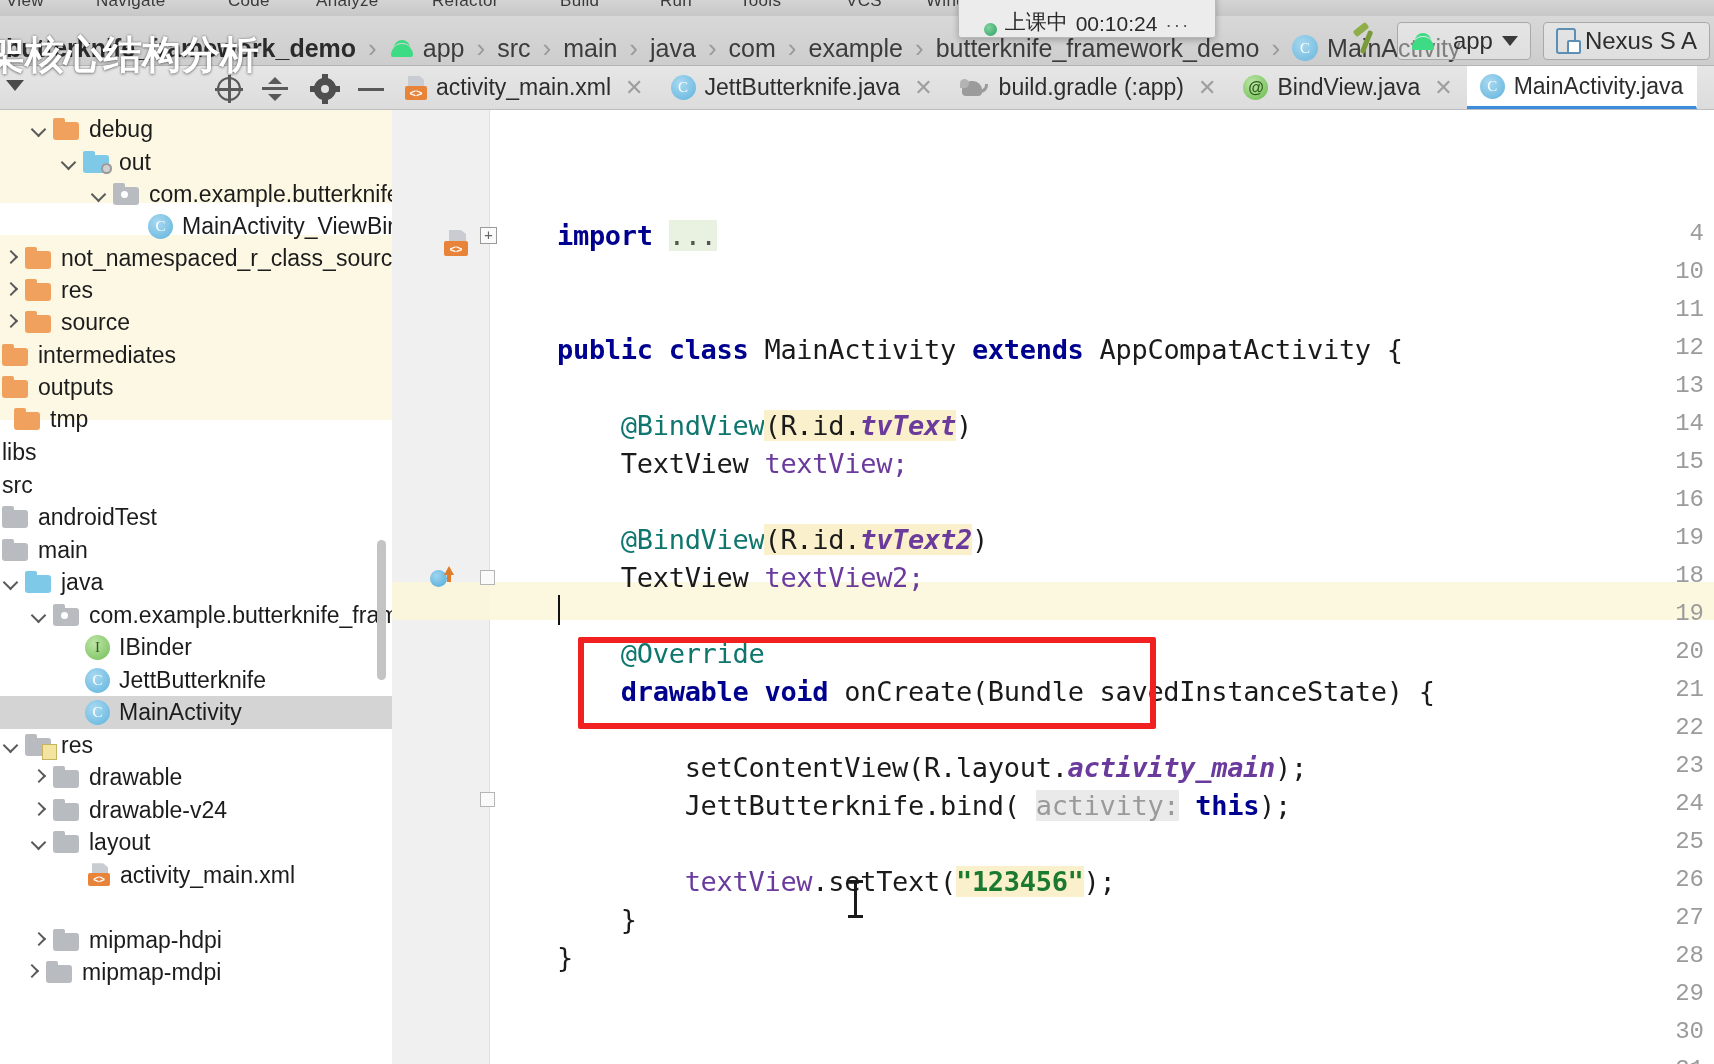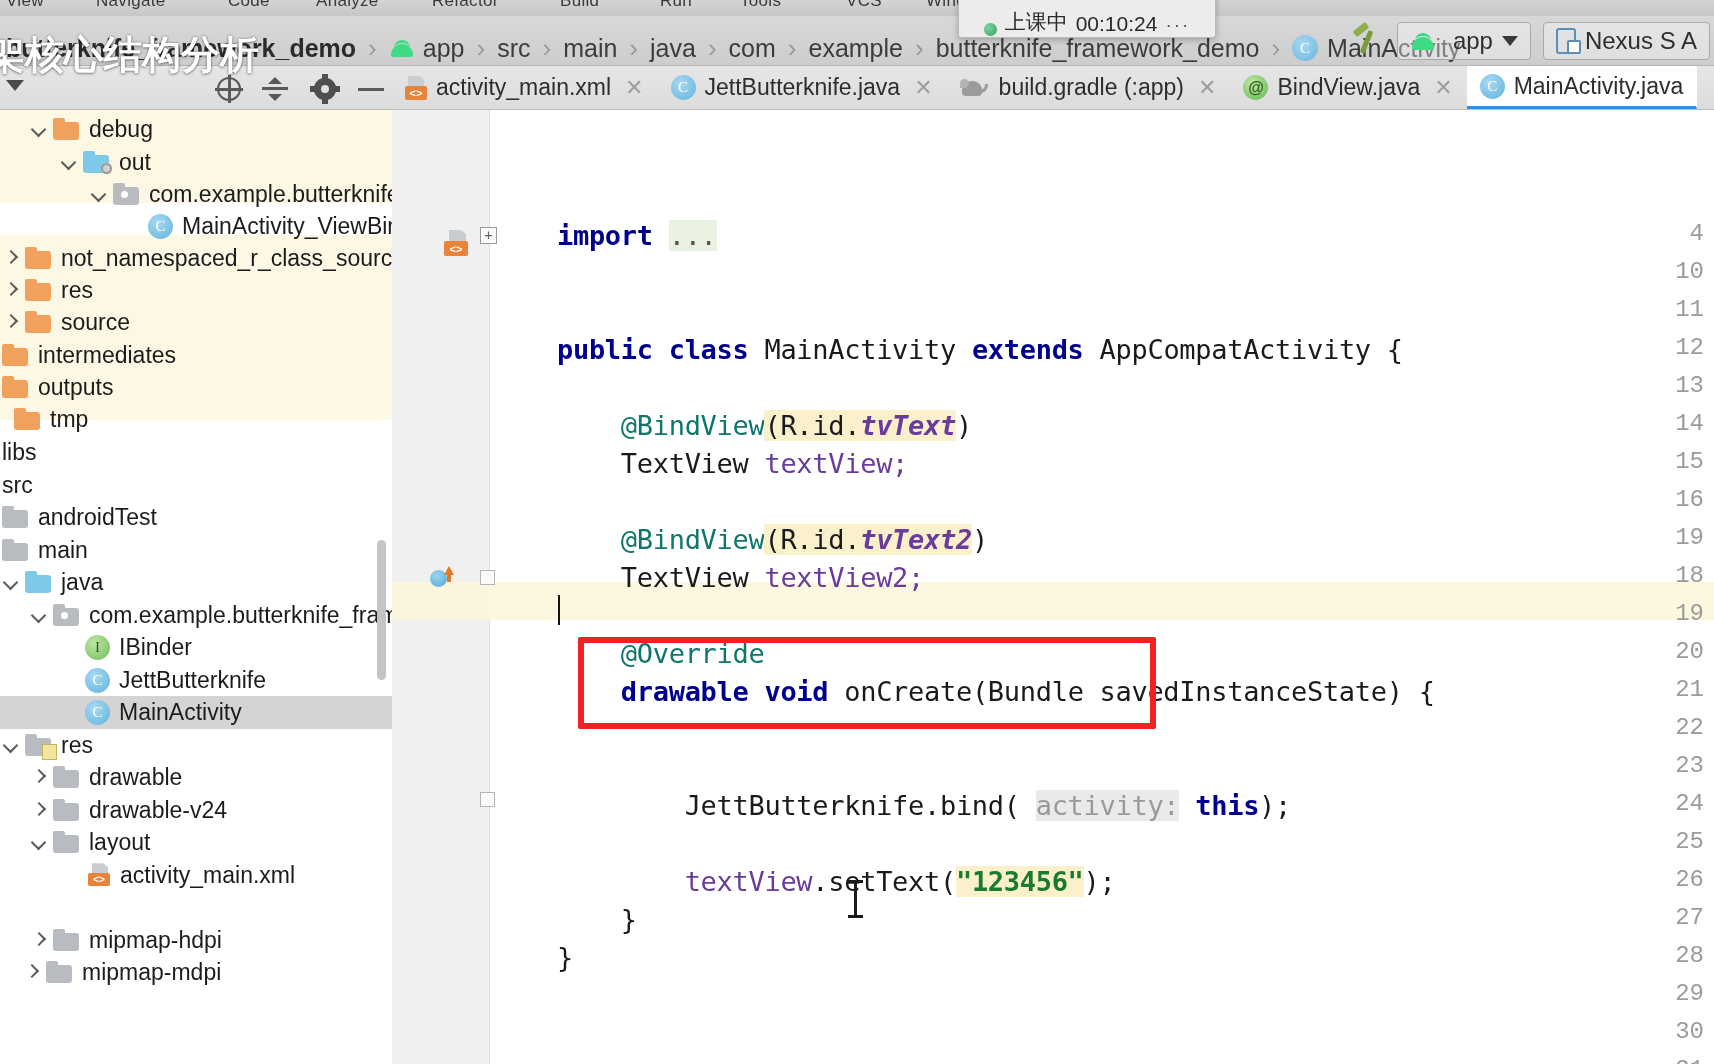--- a/index.html
+++ b/index.html
@@ -637,20 +637,21 @@
 
     <div class="codeline" style="top:452px">    <span>TextView</span> <span class="fld">textView2;</span></div>
 
     <div class="caret-bar" style="left:166px; top:485px;"></div>
 
     <div class="codeline" style="top:528px">    <span class="anno">@Override</span></div>
 
     <div class="codeline" style="top:566px">    <span class="kw">drawable</span> <span class="kw">void</span> <span>onCreate(Bundle savedInstanceState) {</span></div>
 
 
+    <div class="codeline" style="top:642px">        <span>setContentView(R.layout.</span><span class="flditl">activity_main</span><span>);</span></div>
 
     <div class="codeline" style="top:680px">        <span>JettButterknife.</span><span style="">bind</span><span>( </span><span class="hintbg">activity:</span> <span class="kw">this</span><span>);</span></div>
 
     <div class="codeline" style="top:756px">        <span class="fld">textView</span><span>.setText(</span><span class="str hlbg">"123456"</span><span>);</span></div>
 
     <div class="codeline" style="top:794px">    <span>}</span></div>
 
     <div class="codeline" style="top:832px"><span>}</span></div>
 
     <div class="mousecur" style="left:462px; top:772px;"></div>

